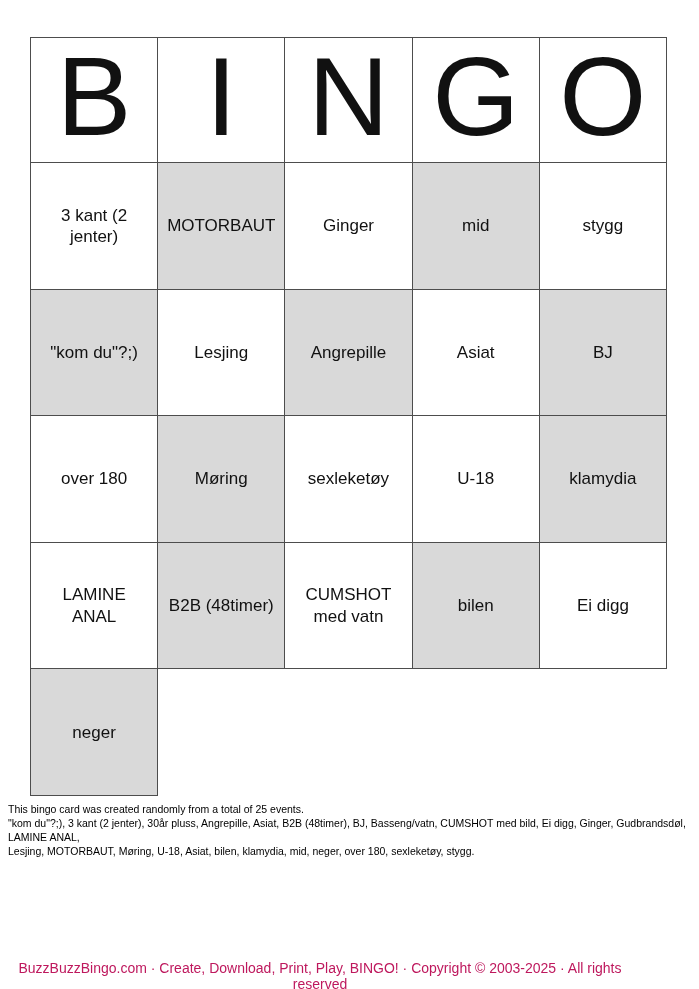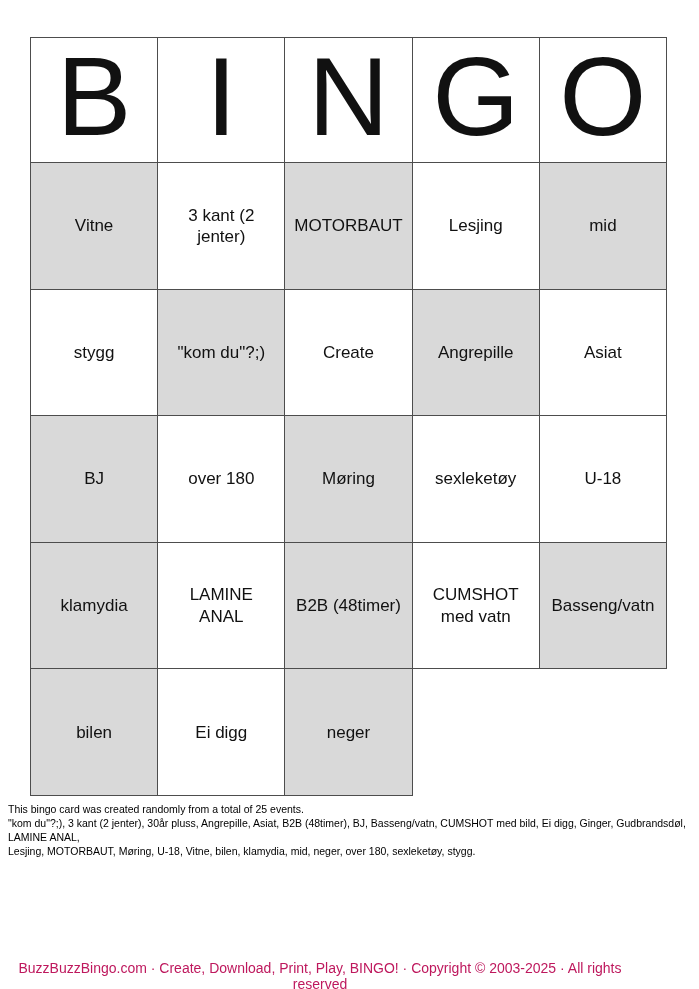--- a/index.html
+++ b/index.html
@@ -76,46 +76,44 @@
 <body>
 
 <div class="page">
 
   <div class="grid">
       <div class="cell header-cell">B</div>
       <div class="cell header-cell">I</div>
       <div class="cell header-cell">N</div>
       <div class="cell header-cell">G</div>
       <div class="cell header-cell">O</div>
-      <div class="cell body-cell shaded">Vitne</div>
       <div class="cell body-cell">3 kant (2 jenter)</div>
       <div class="cell body-cell shaded">MOTORBAUT</div>
-      <div class="cell body-cell">Lesjing</div>
+      <div class="cell body-cell">Ginger</div>
       <div class="cell body-cell shaded">mid</div>
       <div class="cell body-cell">stygg</div>
       <div class="cell body-cell shaded">"kom du"?;)</div>
-      <div class="cell body-cell">Create</div>
+      <div class="cell body-cell">Lesjing</div>
       <div class="cell body-cell shaded">Angrepille</div>
       <div class="cell body-cell">Asiat</div>
       <div class="cell body-cell shaded">BJ</div>
       <div class="cell body-cell">over 180</div>
       <div class="cell body-cell shaded">Møring</div>
       <div class="cell body-cell">sexleketøy</div>
       <div class="cell body-cell">U-18</div>
       <div class="cell body-cell shaded">klamydia</div>
       <div class="cell body-cell">LAMINE ANAL</div>
       <div class="cell body-cell shaded">B2B (48timer)</div>
       <div class="cell body-cell">CUMSHOT med vatn</div>
-      <div class="cell body-cell shaded">Basseng/vatn</div>
       <div class="cell body-cell shaded">bilen</div>
       <div class="cell body-cell">Ei digg</div>
       <div class="cell body-cell shaded">neger</div>
     </div>
 
   <div class="footnote">
     <div>This bingo card was created randomly from a total of 25 events.</div>
     <div>"kom du"?;), 3 kant (2 jenter), 30år pluss, Angrepille, Asiat, B2B (48timer), BJ, Basseng/vatn, CUMSHOT med bild, Ei digg, Ginger, Gudbrandsdøl, LAMINE ANAL,</div>
-    <div>Lesjing, MOTORBAUT, Møring, U-18, Vitne, bilen, klamydia, mid, neger, over 180, sexleketøy, stygg.</div>
+    <div>Lesjing, MOTORBAUT, Møring, U-18, Asiat, bilen, klamydia, mid, neger, over 180, sexleketøy, stygg.</div>
   </div>
 
   <div class="site-footer">BuzzBuzzBingo.com · Create, Download, Print, Play, BINGO! · Copyright © 2003-2025 · All rights reserved</div>
 
 </div>
 
 </body></html>

